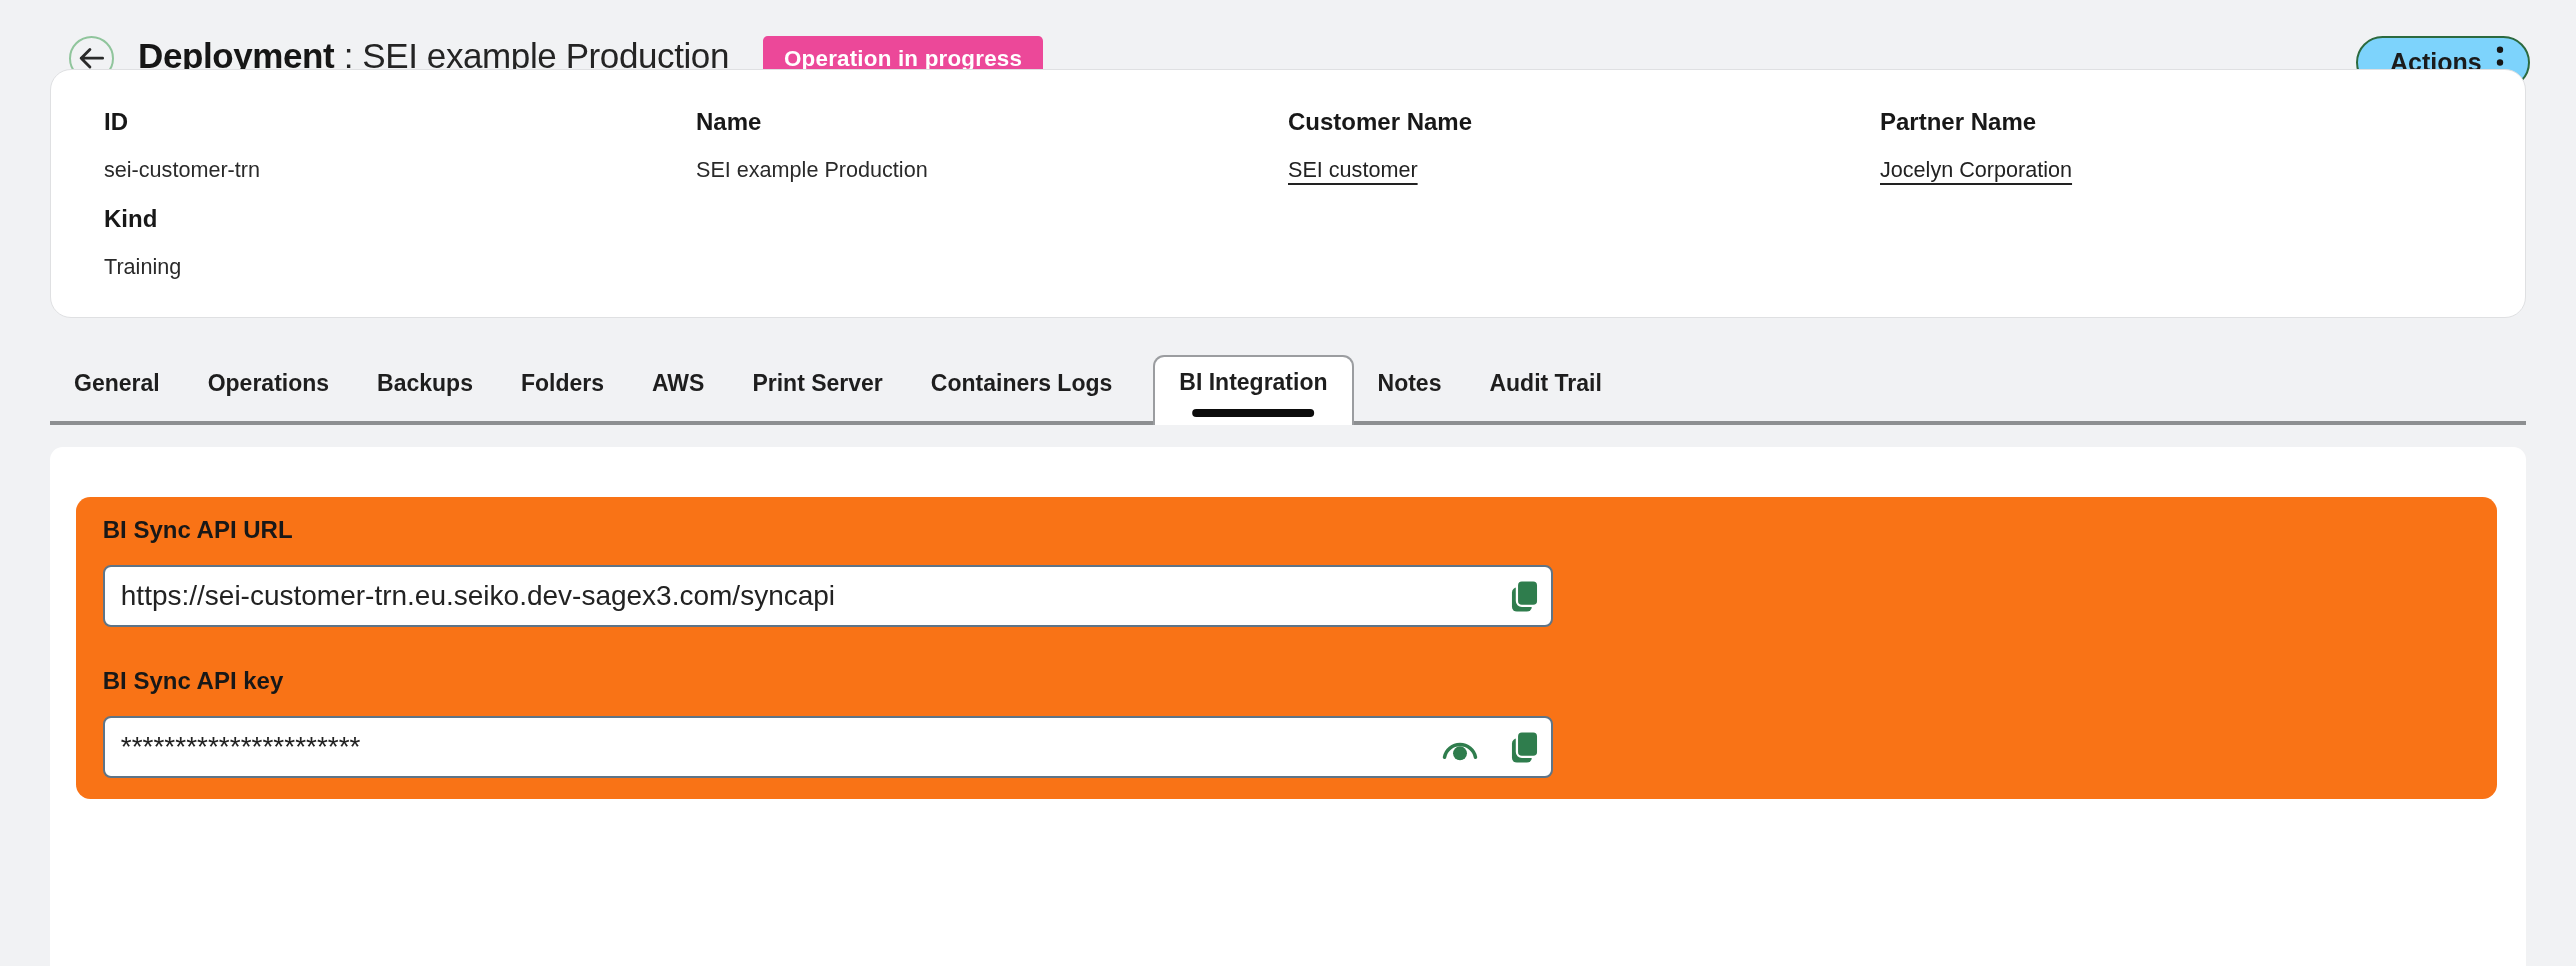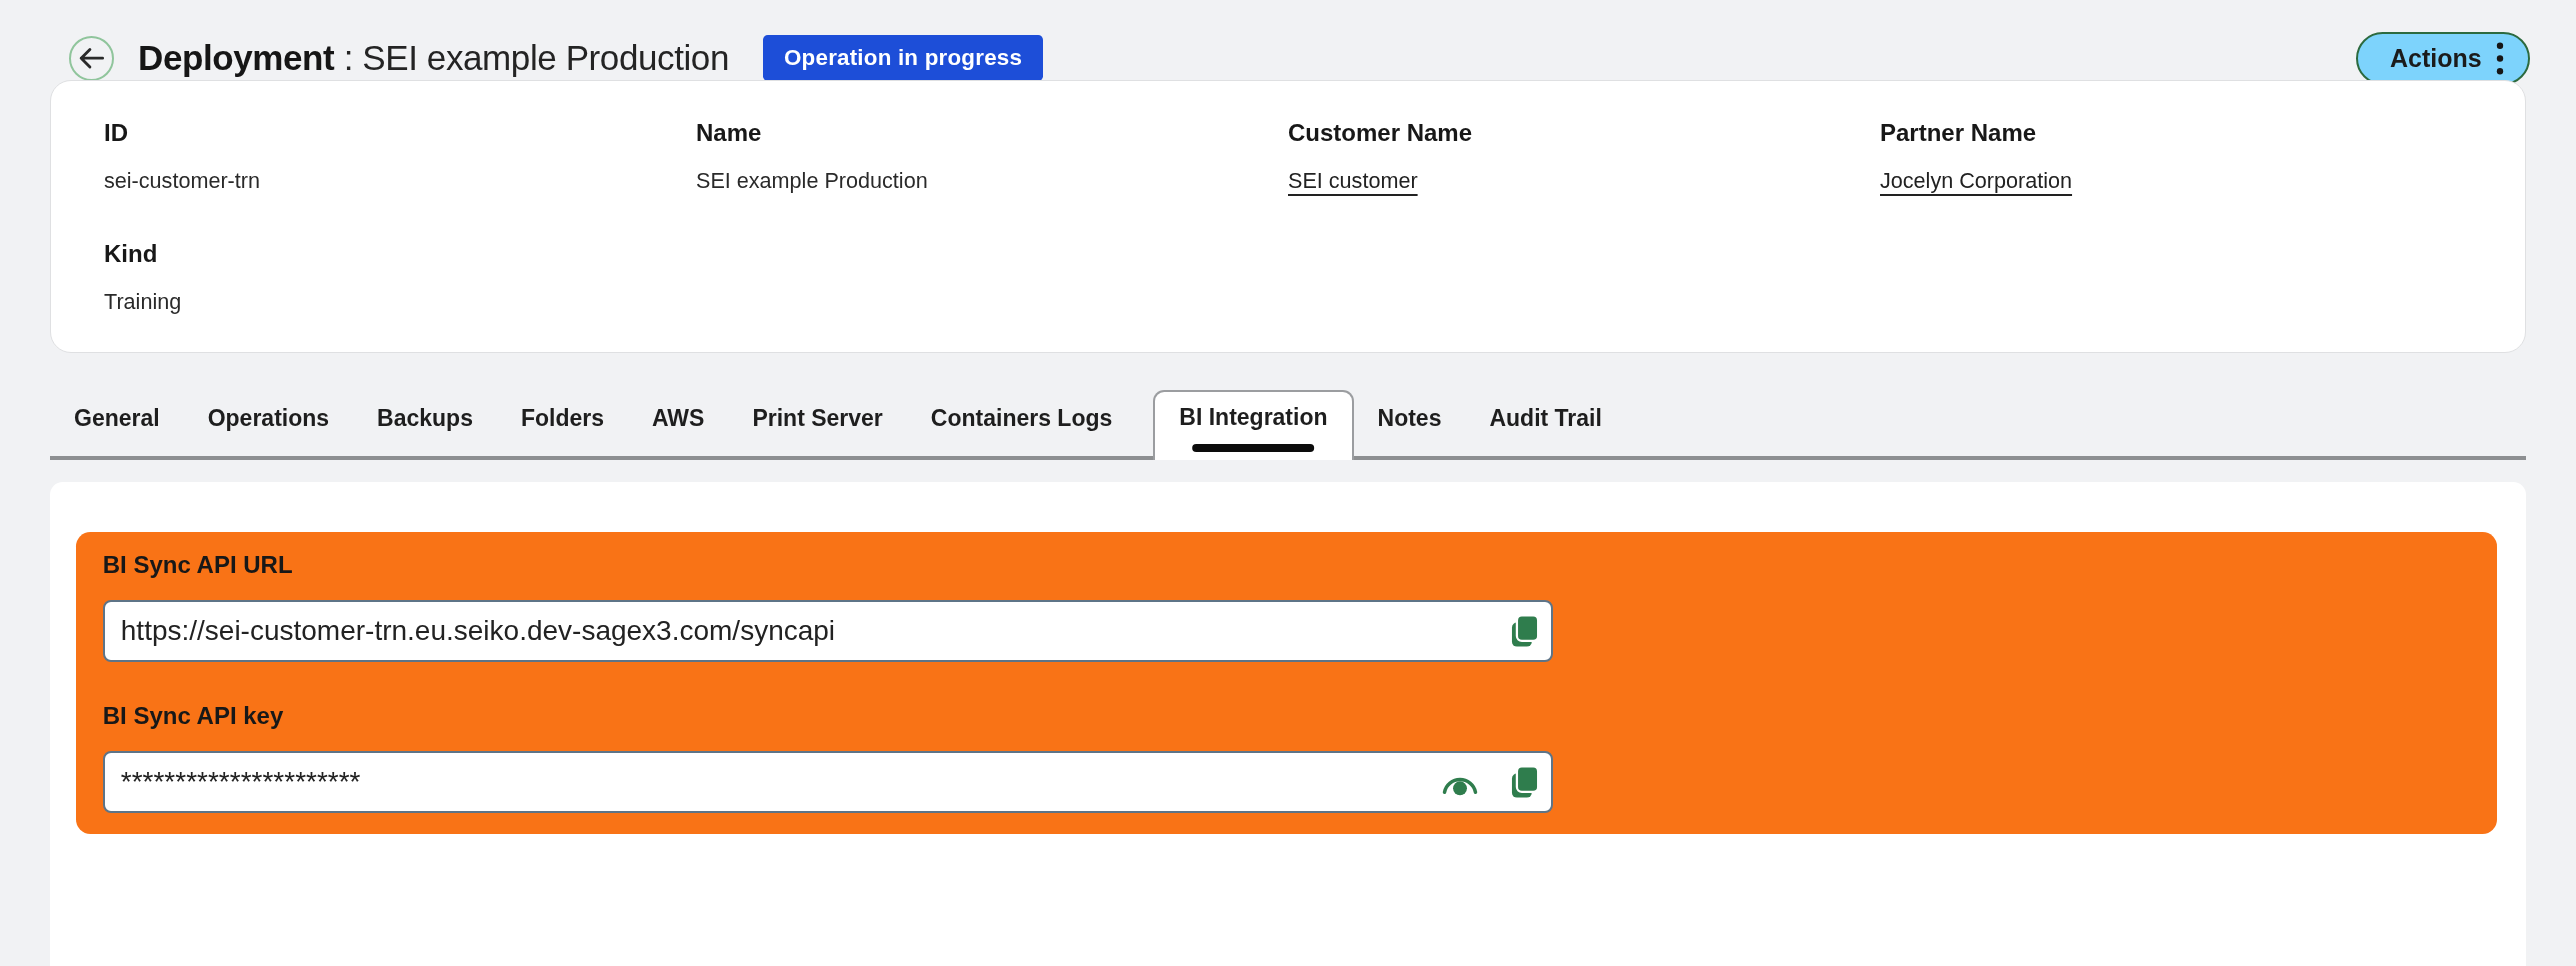--- a/index.html
+++ b/index.html
@@ -6,50 +6,50 @@
   html,body { width:2576px; height:966px; }
   body {
     font-family:"Liberation Sans", sans-serif;
     background:#F1F2F4;
     color:#1C1C1C;
     display:flex; flex-direction:column;
     overflow:hidden;
   }
 
   
-  .header { display:flex; align-items:center; padding:36px 46px 0 69px; height:80px; flex:0 0 auto; }
+  .header { display:flex; align-items:flex-start; padding:36px 46px 0 69px; height:69px; flex:0 0 auto; }
   .back-btn {
     width:45px; height:45px; border-radius:50%;
     border:2.4px solid #90C59C; background:transparent;
     display:flex; align-items:center; justify-content:center;
     cursor:pointer; flex:0 0 auto;
   }
   .title { margin-left:24px; font-size:35px; letter-spacing:-0.4px; white-space:nowrap; }
   .title .bold { font-weight:700; color:#161616; }
   .title .rest { font-weight:400; color:#242424; }
   .badge {
-    margin-left:34px; background:#1d4ed8; color:#FFFFFF;
+    margin-left:34px; background:#ec4899; color:#FFFFFF;
     font-size:22.4px; font-weight:700; letter-spacing:0.2px;
     padding:10.4px 21px; border-radius:4.8px; white-space:nowrap;
   }
   .spacer { flex:1; }
   .actions-btn {
     height:53px; padding:0 24px 0 32px; border-radius:27px;
     border:2.4px solid #2C6A3F; background:#7dd3fc;
     display:flex; align-items:center; gap:14.4px; cursor:pointer;
   }
   .actions-btn .lbl { font-size:25px; font-weight:700; color:#1B1B1B; }
 
   
   .summary-card {
     margin:0 50px; background:#FFFFFF;
     border:1.6px solid #DFE0E2; border-radius:21px;
     padding:38px 53px 37px 53px; flex:0 0 auto;
   }
-  .summary-grid { display:grid; grid-template-columns:repeat(4,1fr); row-gap:46px; }
+  .summary-grid { display:grid; grid-template-columns:repeat(4,1fr); row-gap:22px; }
   .field-label { font-size:24px; font-weight:700; color:#181818; margin-bottom:21px; }
   .field-value { font-size:21.6px; color:#2A2A2A; }
   .field-value.link { text-decoration:underline; text-underline-offset:5.6px; text-decoration-thickness:1.6px; cursor:pointer; color:#222; }
 
   
   .tab-bar {
     margin:37px 50px 0 50px; display:flex; align-items:flex-end;
     border-bottom:4px solid #8D8F91; flex:0 0 auto;
   }
   .tab {

